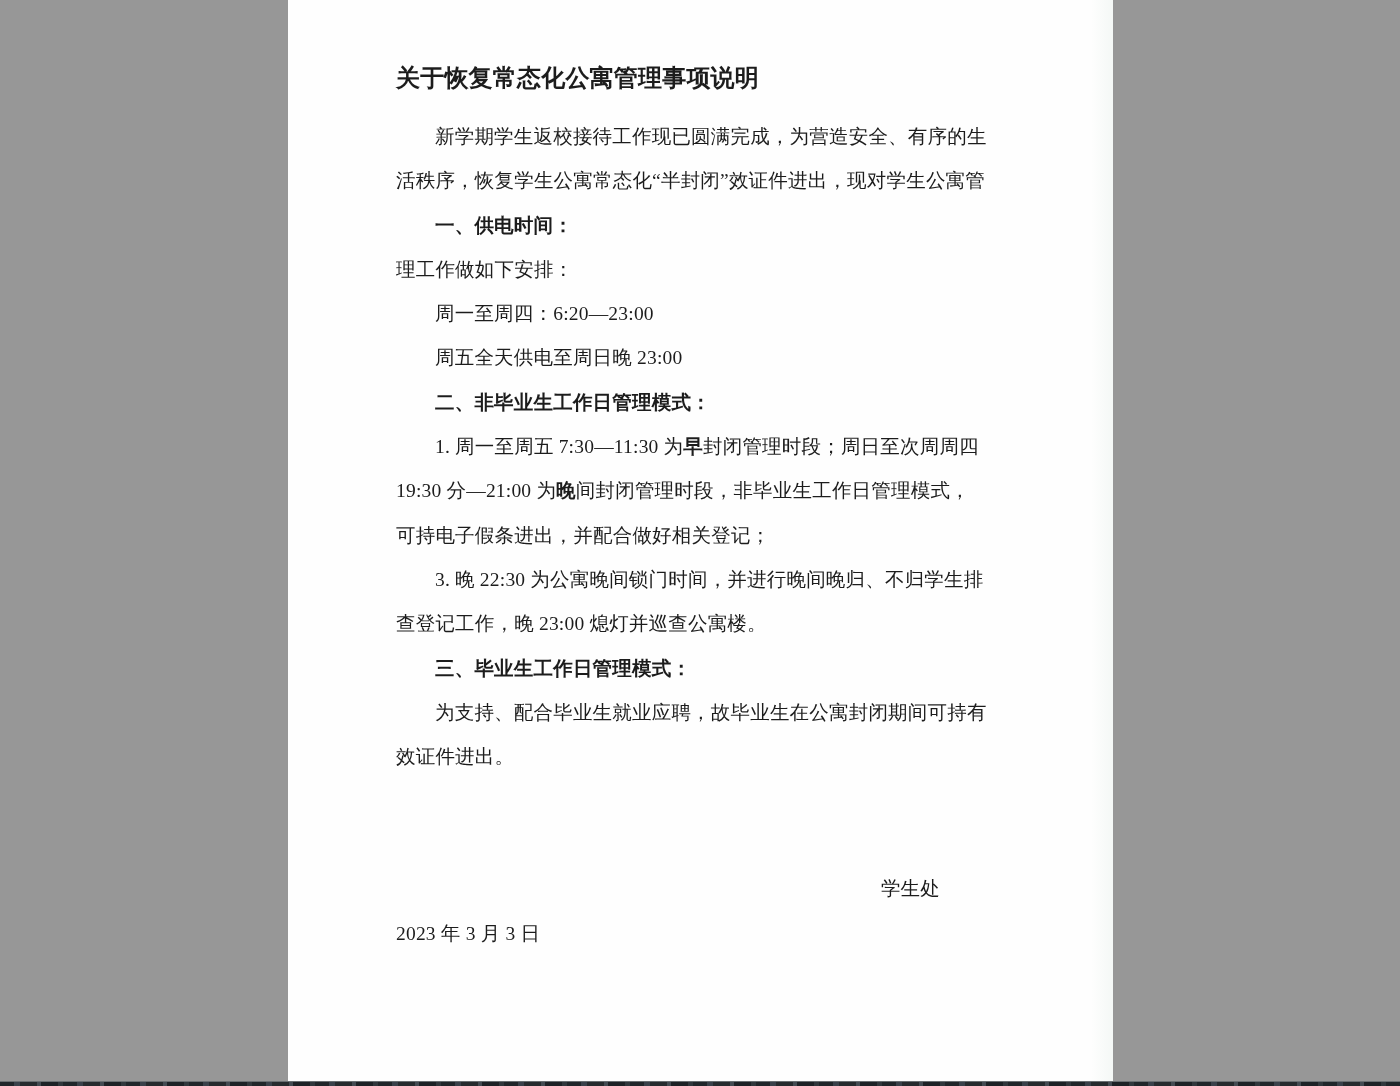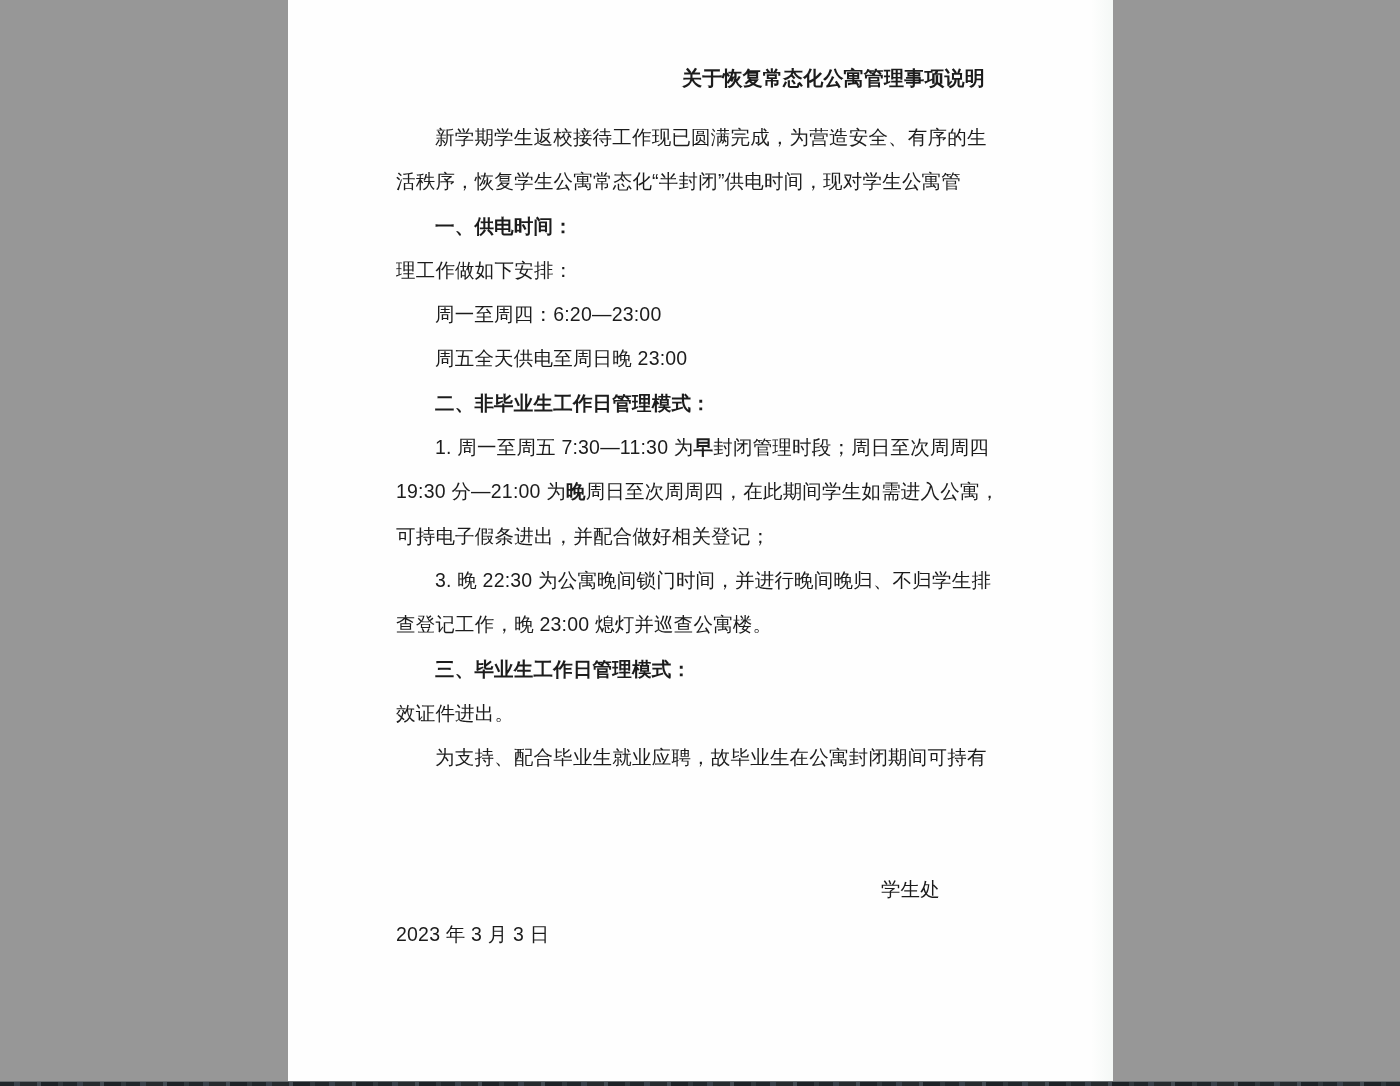--- a/index.html
+++ b/index.html
@@ -28,34 +28,35 @@
     position: absolute;
     top: 0; right: 0;
     width: 22px; height: 100%;
     background: linear-gradient(90deg, rgba(240,246,242,0) 0%, rgba(236,243,239,0.55) 100%);
     pointer-events: none;
   }
   .content {
     padding: 63px 128px 0 108px;
   }
   .doc-title {
-    font-size: 20px;
+    font-size: 24px;
     line-height: 30px;
     font-weight: bold;
-    text-align: right;
+    text-align: left;
     letter-spacing: 0.2px;
     margin-bottom: 22px;
   }
   .doc-body {
     font-size: 19.5px;
     line-height: 44.3px;
     letter-spacing: 0.2px;
   }
   .line {
     white-space: nowrap;
+    font-family: Liberation Serif, serif;
   }
   .indent { text-indent: 2em; }
   .heading { font-weight: bold; }
   .b { font-weight: bold; }
   .sig-spacer { height: 88px; }
   .sig-dept {
     text-align: right;
     padding-right: 45px;
   }
   .sig-date {
@@ -81,40 +82,40 @@
 <body>
 
 <div class="stage">
   <div class="page">
     <div class="content">
 
       <div class="doc-title">关于恢复常态化公寓管理事项说明</div>
 
       <div class="doc-body">
         <div class="line indent">新学期学生返校接待工作现已圆满完成，为营造安全、有序的生</div>
-        <div class="line">活秩序，恢复学生公寓常态化“半封闭”供电时间，现对学生公寓管</div>
+        <div class="line">活秩序，恢复学生公寓常态化“半封闭”效证件进出，现对学生公寓管</div>
         <div class="line indent heading">一、供电时间：</div>
 
         <div class="line">理工作做如下安排：</div>
         <div class="line indent">周一至周四：6:20—23:00</div>
         <div class="line indent">周五全天供电至周日晚 23:00</div>
 
         <div class="line indent heading">二、非毕业生工作日管理模式：</div>
 
         <div class="line indent"><span>1. 周一至周五 7:30—11:30 为</span><span class="b">早</span><span>封闭管理时段；周日至次周周四</span></div>
-        <div class="line"><span>19:30 分—21:00 为</span><span class="b">晚</span><span>周日至次周周四，在此期间学生如需进入公寓，</span></div>
+        <div class="line"><span>19:30 分—21:00 为</span><span class="b">晚</span><span>间封闭管理时段，非毕业生工作日管理模式，</span></div>
         <div class="line">可持电子假条进出，并配合做好相关登记；</div>
 
 
         <div class="line indent">3. 晚 22:30 为公寓晚间锁门时间，并进行晚间晚归、不归学生排</div>
         <div class="line">查登记工作，晚 23:00 熄灯并巡查公寓楼。</div>
 
         <div class="line indent heading">三、毕业生工作日管理模式：</div>
+        <div class="line indent">为支持、配合毕业生就业应聘，故毕业生在公寓封闭期间可持有</div>
         <div class="line">效证件进出。</div>
-        <div class="line indent">为支持、配合毕业生就业应聘，故毕业生在公寓封闭期间可持有</div>
 
         <div class="sig-spacer"></div>
         <div class="line sig-dept">学生处</div>
         <div class="line sig-date">2023 年 3 月 3 日</div>
       </div>
 
     </div>
   </div>
 
   <div class="bottom-edge"></div>

